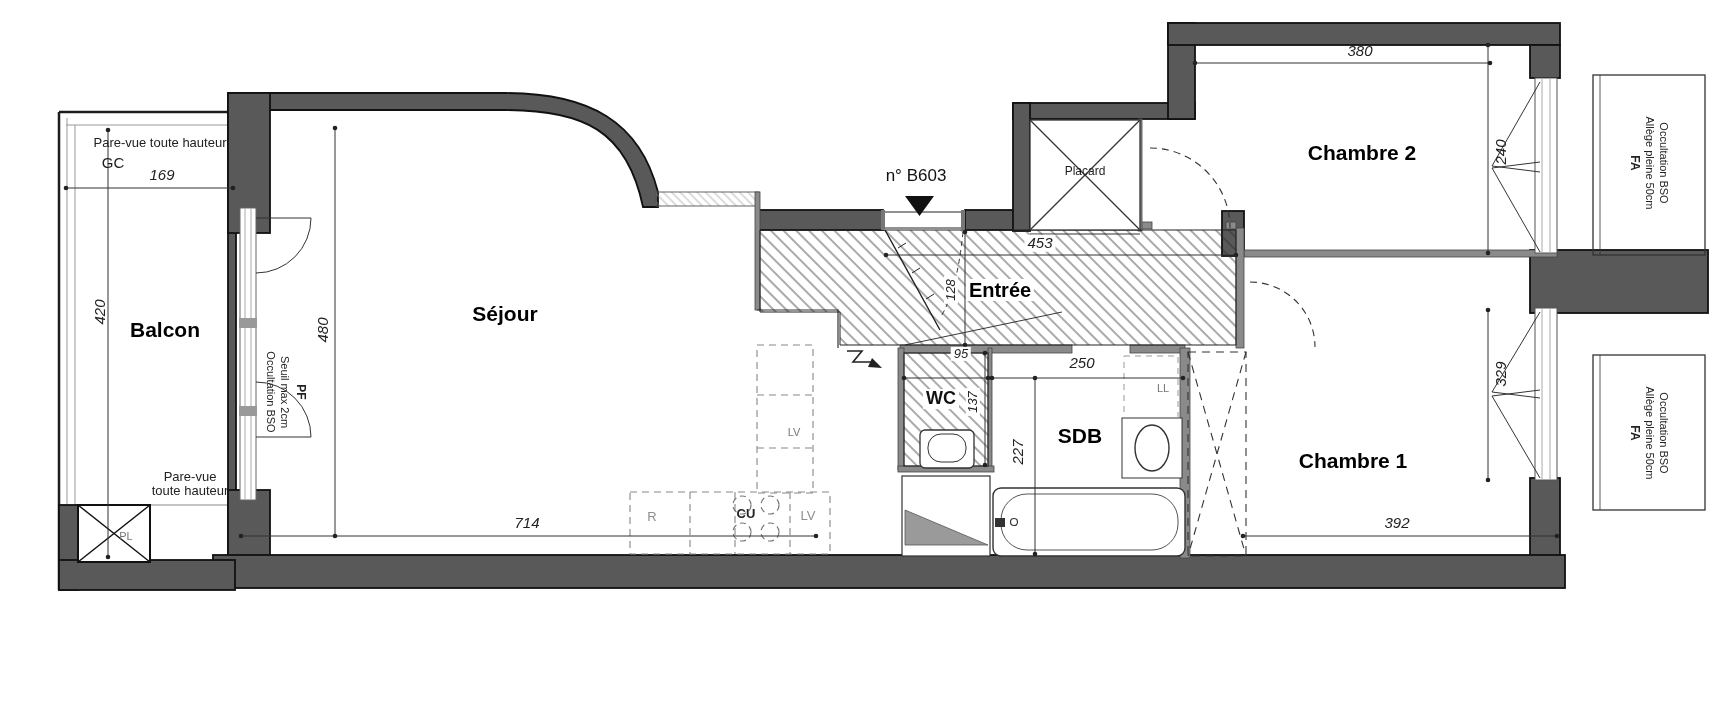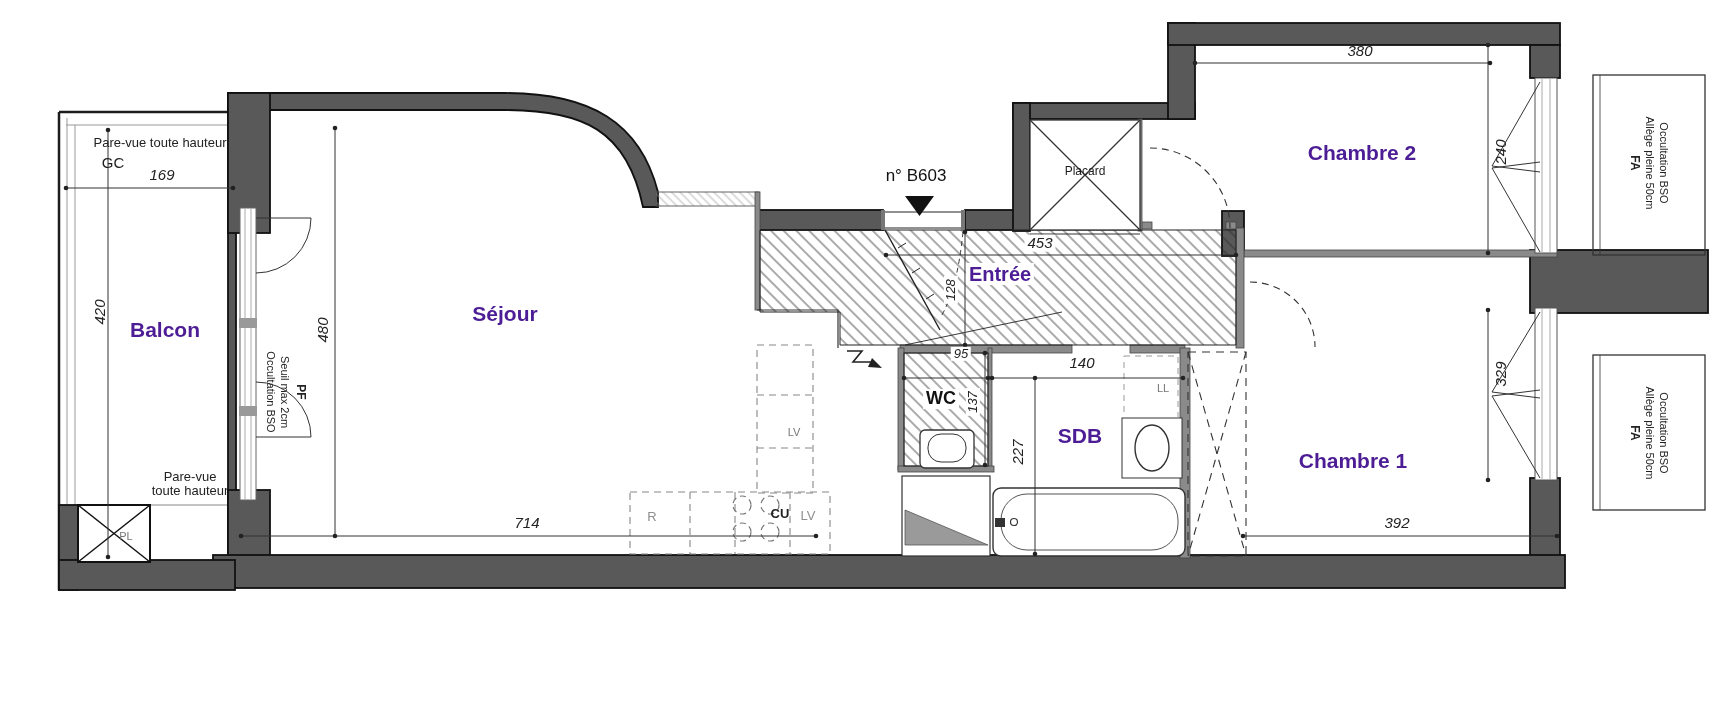--- a/index.html
+++ b/index.html
@@ -1,20 +1,20 @@
 <!DOCTYPE html>
 <html><head>
 <meta charset="utf-8">
 <style>
   html,body{margin:0;padding:0;background:#ffffff;}
   #plan{position:relative;width:1734px;height:705px;background:#fff;overflow:hidden;
         font-family:"Liberation Sans", sans-serif;color:#1d1d1d;}
   #plan svg{position:absolute;left:0;top:0;}
   .lbl{position:absolute;transform:translate(-50%,-50%);white-space:nowrap;line-height:1.1;}
-  .room{font-weight:bold;font-size:21px;color:#4c1d95;}
+  .room{font-weight:bold;font-size:21px;color:#000000;}
   .room-sm{font-weight:bold;font-size:18px;color:#111;}
   .dim{font-style:italic;font-size:15px;color:#222;}
   .dim-sm{font-style:italic;font-size:13px;color:#222;}
   .vdim{transform:translate(-50%,-50%) rotate(-90deg);}
   .note{font-size:13px;color:#222;}
   .tiny{font-size:11px;color:#777;padding-left:24px;}
   .gray{color:#8f8f8f;}
   .halo{background:#fff;padding:0 3px;}
   .unit{font-size:17px;color:#111;}
   .center{text-align:center;}
@@ -285,35 +285,35 @@
     <span>Pare-vue</span><br>
     <span>toute hauteur</span>
   </div>
   <div class="lbl tiny" style="left:114px;top:536px;">PL</div>
 
   <div class="lbl room" style="left:505px;top:314px;text-align:right;">Séjour</div>
   <div class="lbl dim vdim" style="left:323px;top:330px;">480</div>
   <div class="lbl dim" style="left:527px;top:523px;">714</div>
 
   <div class="lbl dim-sm gray" style="left:652px;top:517px;font-style:normal;">R</div>
-  <div class="lbl dim-sm" style="left:746px;top:514px;font-style:normal;font-weight:bold;margin-left:34px;">CU</div>
+  <div class="lbl dim-sm" style="left:746px;top:514px;font-style:normal;font-weight:bold;">CU</div>
   <div class="lbl dim-sm gray" style="left:808px;top:516px;font-style:normal;">LV</div>
   <div class="lbl tiny" style="left:782px;top:432px;">LV</div>
 
   <div class="lbl unit" style="left:916px;top:176px;">n° B603</div>
-  <div class="lbl room halo" style="left:1000px;top:274px;font-size:20px;">Entrée</div>
+  <div class="lbl room halo" style="left:1000px;top:290px;font-size:20px;">Entrée</div>
   <div class="lbl dim halo" style="left:1040px;top:243px;">453</div>
   <div class="lbl dim vdim halo" style="left:951px;top:290px;font-size:13px;">128</div>
 
   <div class="lbl room-sm halo" style="left:941px;top:399px;">WC</div>
   <div class="lbl dim-sm halo" style="left:936px;top:354px;margin-left:25px;">95</div>
   <div class="lbl dim-sm vdim halo" style="left:973px;top:402px;">137</div>
 
   <div class="lbl room" style="left:1080px;top:436px;">SDB</div>
-  <div class="lbl dim" style="left:1082px;top:363px;">140</div>
+  <div class="lbl dim" style="left:1082px;top:363px;">250</div>
   <div class="lbl dim vdim" style="left:1018px;top:452px;">227</div>
   <div class="lbl tiny" style="left:1151px;top:388px;">LL</div>
 
   <div class="lbl" style="left:1085px;top:172px;font-size:12px;">Placard</div>
 
   <div class="lbl room" style="left:1362px;top:153px;">Chambre 2</div>
   <div class="lbl dim" style="left:1360px;top:51px;">380</div>
   <div class="lbl dim vdim" style="left:1501px;top:152px;">240</div>
 
   <div class="lbl room" style="left:1353px;top:461px;">Chambre 1</div>

